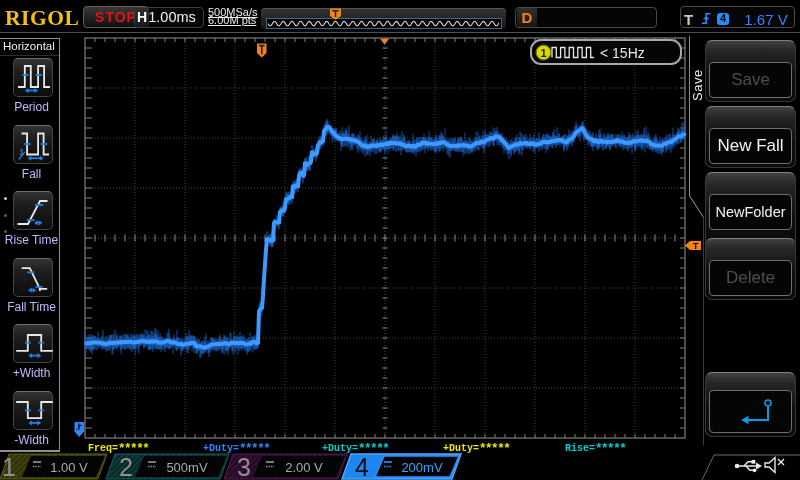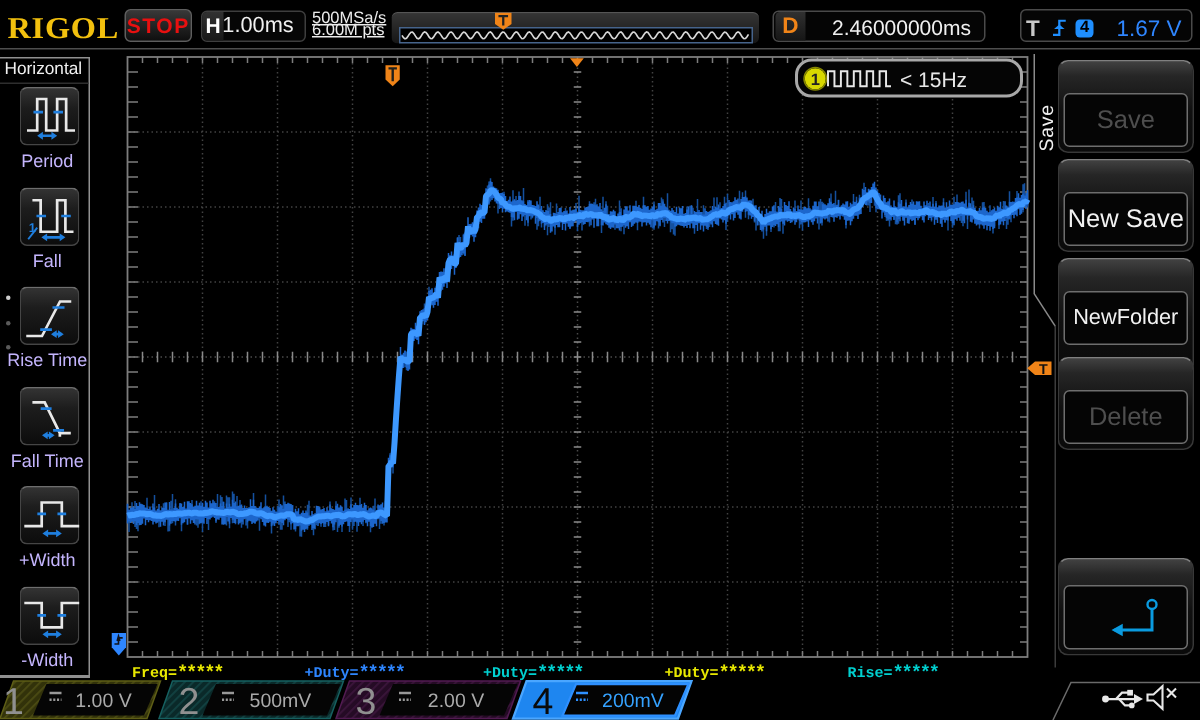--- a/index.html
+++ b/index.html
@@ -1,16 +1,16 @@
 <!DOCTYPE html>
 <html><head><meta charset="utf-8"><style>
 * { margin:0; padding:0; box-sizing:border-box; }
 body { width:800px; height:480px; background:#000; font-family:"Liberation Sans",sans-serif; position:relative; overflow:hidden; }
 #logo { position:absolute; left:5px; top:7px; font-family:"Liberation Serif",serif; font-weight:bold; font-size:22px; color:#f2c00e; letter-spacing:0.5px; transform:scale(0.98,0.92); transform-origin:top left; }
-#stopbtn { position:absolute; left:83px; top:6px; width:45px; height:22px; border:1px solid #5e5e5e; border-radius:4px; background:linear-gradient(#383838,#0f0f0f); color:#e81010; font-weight:bold; font-size:14px; text-align:center; line-height:20px; letter-spacing:1px; }
+#stopbtn { position:absolute; left:83px; top:6px; width:66px; height:22px; border:1px solid #5e5e5e; border-radius:4px; background:linear-gradient(#383838,#0f0f0f); color:#e81010; font-weight:bold; font-size:14px; text-align:center; line-height:20px; letter-spacing:1px; }
 #hpanel { position:absolute; left:134px; top:7px; width:70px; height:21px; background:#060606; border:1px solid #3e3e3e; border-radius:4px; }
 #hpanel .h { position:absolute; left:0; top:0; width:14px; height:19px; background:linear-gradient(#313131,#181818); border-radius:3px 0 0 3px; color:#fff; font-weight:bold; font-size:14px; text-align:center; line-height:19px; }
 #hpanel .v { position:absolute; left:10px; top:0; width:54px; height:19px; color:#f0f0f0; font-size:14.5px; text-align:center; line-height:19px; }
 #srate { position:absolute; left:208px; top:7.5px; color:#ececec; font-size:11px; line-height:8.8px;text-decoration:underline; }
 #prevbar { position:absolute; left:261px; top:8px; width:245px; height:21px; background:linear-gradient(#343434,#161616); border-radius:4px; border-top:1px solid #555; }
 #prevstrip { position:absolute; left:266px; top:18px; width:236px; height:10.5px; border:1px solid #46648c; background:#000; }
 #dpanel { position:absolute; left:515px; top:7px; width:142px; height:21px; background:#050505; border:1px solid #4a4a4a; border-radius:4px; }
 #dpanel .d { position:absolute; left:1px; top:0; width:20px; height:19px; background:linear-gradient(#303030,#161616); border-radius:3px 0 0 3px; color:#f08418; font-weight:bold; font-size:15px; text-align:center; line-height:19px; }
 #dpanel .v { position:absolute; left:30px; top:0; width:110px; height:19px; color:#f0f0f0; font-size:14px; text-align:center; line-height:20px; }
 #tpanel { position:absolute; left:680px; top:6px; width:115px; height:22px; background:#050505; border:1px solid #4a4a4a; border-radius:4px; }
@@ -85,21 +85,20 @@
 <div id="srate">500MSa/s<br>6.00M pts</div>
 <div id="prevbar"></div>
 <div id="prevstrip"></div>
 <svg width="800" height="32" style="position:absolute;left:0;top:0">
     <polyline points="268.0,23.6 269.0,25.1 270.0,25.9 271.0,25.5 272.0,24.2 273.0,22.6 274.0,21.5 275.0,21.4 276.0,22.5 277.0,24.1 278.0,25.5 279.0,25.9 280.0,25.2 281.0,23.7 282.0,22.1 283.0,21.3 284.0,21.7 285.0,22.9 286.0,24.6 287.0,25.7 288.0,25.8 289.0,24.8 290.0,23.2 291.0,21.8 292.0,21.3 293.0,22.0 294.0,23.4 295.0,25.0 296.0,25.9 297.0,25.6 298.0,24.3 299.0,22.7 300.0,21.5 301.0,21.4 302.0,22.3 303.0,23.9 304.0,25.4 305.0,25.9 306.0,25.3 307.0,23.8 308.0,22.3 309.0,21.4 310.0,21.6 311.0,22.8 312.0,24.4 313.0,25.6 314.0,25.8 315.0,24.9 316.0,23.4 317.0,21.9 318.0,21.3 319.0,21.8 320.0,23.3 321.0,24.9 322.0,25.8 323.0,25.7 324.0,24.5 325.0,22.9 326.0,21.6 327.0,21.3 328.0,22.2 329.0,23.8 330.0,25.2 331.0,25.9 332.0,25.4 333.0,24.0 334.0,22.4 335.0,21.4 336.0,21.5 337.0,22.6 338.0,24.3 339.0,25.5 340.0,25.9 341.0,25.1 342.0,23.5 343.0,22.0 344.0,21.3 345.0,21.7 346.0,23.1 347.0,24.7 348.0,25.8 349.0,25.7 350.0,24.6 351.0,23.0 352.0,21.7 353.0,21.3 354.0,22.1 355.0,23.6 356.0,25.1 357.0,25.9 358.0,25.5 359.0,24.2 360.0,22.6 361.0,21.5 362.0,21.4 363.0,22.5 364.0,24.1 365.0,25.5 366.0,25.9 367.0,25.2 368.0,23.7 369.0,22.1 370.0,21.3 371.0,21.7 372.0,22.9 373.0,24.6 374.0,25.7 375.0,25.8 376.0,24.8 377.0,23.2 378.0,21.8 379.0,21.3 380.0,22.0 381.0,23.4 382.0,25.0 383.0,25.9 384.0,25.6 385.0,24.3 386.0,22.7 387.0,21.5 388.0,21.4 389.0,22.3 390.0,23.9 391.0,25.4 392.0,25.9 393.0,25.3 394.0,23.8 395.0,22.3 396.0,21.4 397.0,21.6 398.0,22.8 399.0,24.4 400.0,25.6 401.0,25.8 402.0,24.9 403.0,23.4 404.0,21.9 405.0,21.3 406.0,21.8 407.0,23.3 408.0,24.9 409.0,25.8 410.0,25.7 411.0,24.5 412.0,22.9 413.0,21.6 414.0,21.3 415.0,22.2 416.0,23.8 417.0,25.2 418.0,25.9 419.0,25.4 420.0,24.0 421.0,22.4 422.0,21.4 423.0,21.5 424.0,22.6 425.0,24.3 426.0,25.5 427.0,25.9 428.0,25.1 429.0,23.5 430.0,22.0 431.0,21.3 432.0,21.7 433.0,23.1 434.0,24.7 435.0,25.8 436.0,25.7 437.0,24.6 438.0,23.0 439.0,21.7 440.0,21.3 441.0,22.1 442.0,23.6 443.0,25.1 444.0,25.9 445.0,25.5 446.0,24.2 447.0,22.6 448.0,21.5 449.0,21.4 450.0,22.5 451.0,24.1 452.0,25.5 453.0,25.9 454.0,25.2 455.0,23.7 456.0,22.1 457.0,21.3 458.0,21.7 459.0,22.9 460.0,24.6 461.0,25.7 462.0,25.8 463.0,24.8 464.0,23.2 465.0,21.8 466.0,21.3 467.0,22.0 468.0,23.4 469.0,25.0 470.0,25.9 471.0,25.6 472.0,24.3 473.0,22.7 474.0,21.5 475.0,21.4 476.0,22.3 477.0,23.9 478.0,25.4 479.0,25.9 480.0,25.3 481.0,23.8 482.0,22.3 483.0,21.4 484.0,21.6 485.0,22.8 486.0,24.4 487.0,25.6 488.0,25.8 489.0,24.9 490.0,23.4 491.0,21.9 492.0,21.3 493.0,21.8 494.0,23.3 495.0,24.9 496.0,25.8 497.0,25.7 498.0,24.5 499.0,22.9" fill="none" stroke="#d8d8d8" stroke-width="1.1"></polyline>
     <path d="M330,8.5 H341 V16 L335.5,19.8 L330,16 Z" fill="#f08418"></path>
     <path d="M332.3,10.8 H338.7 M335.5,10.8 V17" stroke="#222" stroke-width="1.5" fill="none"></path>
   </svg>
 <div id="dpanel">
     <div class="d">D</div>
-    <div class="v">2.46000000ms</div>
   </div>
 <div id="tpanel">
     <div class="t">T</div>
 <svg width="10" height="12" style="position:absolute;left:20.5px;top:6px" viewBox="0 0 10 12">
 <path d="M0,10.3 H4.2 V0.8 H8.5" fill="none" stroke="#1f8fff" stroke-width="1.5"></path>
 <path d="M4.2,3.3 l-3.5,3 h7 Z" fill="#1f8fff"></path>
 </svg>
 <div class="badge">4</div>
     <div class="v">1.67 V</div>
   </div>
@@ -166,21 +165,21 @@
 <div id="rsb-diag"></div>
 <div id="rsb-line2"></div>
 <div id="rsb-save">Save</div>
 <div class="rbtn" style="top:40px;height:62px">
     <div class="rbtn-in">
       <span style="color:#4e4e4e;font-size:17px">Save</span>
     </div>
   </div>
 <div class="rbtn" style="top:106px;height:62px">
     <div class="rbtn-in">
-      <span style="color:#f2f2f2;font-size:17px">New Save</span>
+      <span style="color:#f2f2f2;font-size:17px">New Fall</span>
     </div>
   </div>
 <div class="rbtn" style="top:172px;height:78px">
     <div class="rbtn-in">
       <span style="color:#f2f2f2;font-size:14.5px">NewFolder</span>
     </div>
   </div>
 <div class="rbtn" style="top:238px;height:62px">
     <div class="rbtn-in">
       <span style="color:#4e4e4e;font-size:17px">Delete</span>

